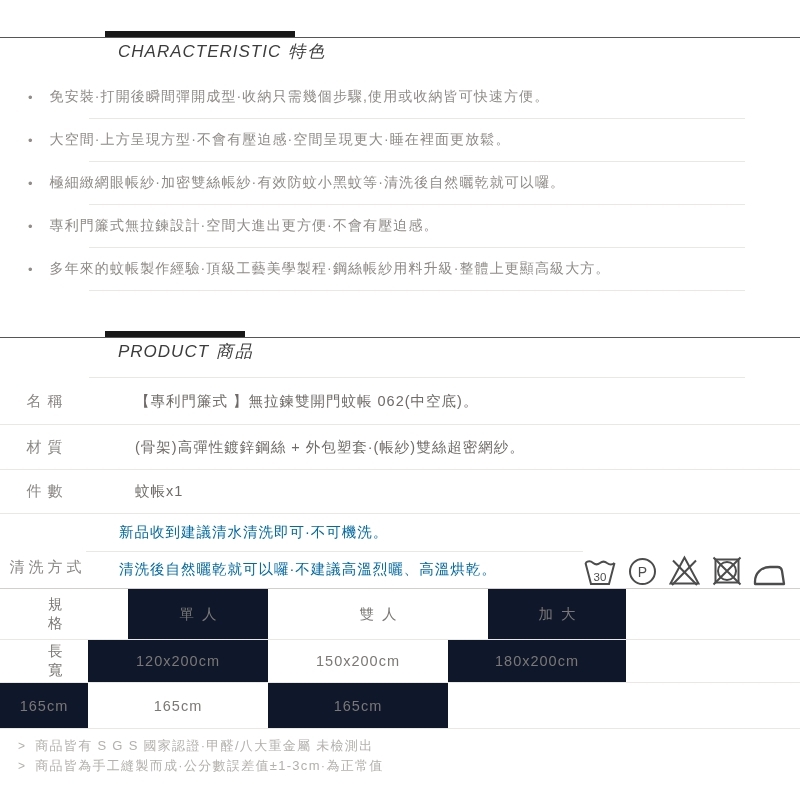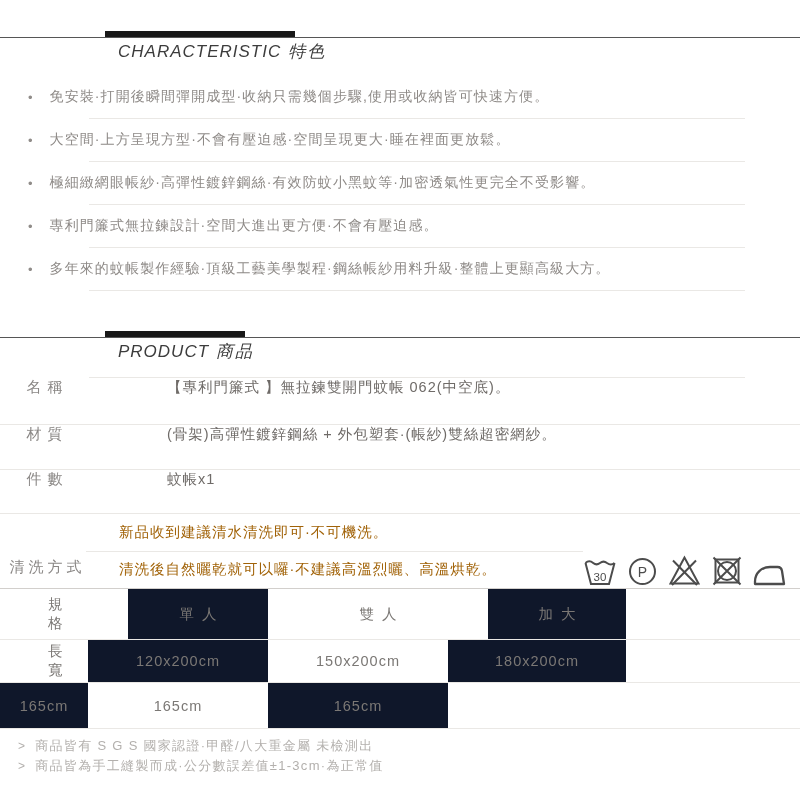--- a/index.html
+++ b/index.html
@@ -20,31 +20,31 @@
   
   .features{list-style:none;margin:13px 0 0 0;padding:0;}
   .feature{height:42px;display:flex;align-items:center;}
   .dot{margin:0 17px 0 28px;color:#908c89;font-size:13px;line-height:1;}
   .ftext{font-size:14px;color:#8e8a87;letter-spacing:1.1px;white-space:nowrap;}
   .inset-div{height:1px;background:#eae8e5;margin:0 55px 0 89px;}
 
   
   .info{margin-top:14px;}
   .full-div{height:1px;background:#eae8e5;}
-  .irow{display:flex;align-items:flex-start;gap:44px;}
+  .irow{display:flex;align-items:center;}
   .irow.r1{height:46px;}.irow.r2{height:44px;}.irow.r3{height:43px;}
   .ilabel{flex:none;width:95px;text-align:center;font-size:15px;color:#8a8785;letter-spacing:6px;}
-  .ivalue{margin-left:28px;font-size:14.5px;color:#6f6b68;letter-spacing:1px;white-space:nowrap;}
+  .ivalue{margin-left:40px;font-size:14.5px;color:#6f6b68;letter-spacing:1px;white-space:nowrap;}
 
   
   .wash{position:relative;height:74px;}
   .wash .ilabel{position:absolute;left:0;top:16px;height:74px;display:flex;
                 align-items:center;justify-content:center;letter-spacing:4px;}
   .wl{position:absolute;left:119px;height:37px;display:flex;align-items:center;
-      font-size:14.5px;color:#a16207;letter-spacing:1px;white-space:nowrap;}
+      font-size:14.5px;color:#0369a1;letter-spacing:1px;white-space:nowrap;}
   .wl1{top:0;}.wl2{top:37px;}
   .wash-div{position:absolute;left:86px;top:37px;width:497px;height:1px;background:#eae8e5;}
   .care{position:absolute;right:14px;bottom:2px;display:flex;align-items:flex-end;gap:11px;}
   .care svg{display:block;}
   .care .st{stroke:#4c4c4c;fill:none;stroke-width:2;stroke-miterlimit:10;}
   .care text{fill:#4c4c4c;font-family:"Liberation Sans",sans-serif;}
 
   
   .spec-top-div{height:1px;background:#d2cfcc;}
   .srow{display:grid;grid-template-columns:88px 180px 180px 178px 1fr;}
@@ -79,21 +79,21 @@
       <span class="ftext">免安裝·打開後瞬間彈開成型·收納只需幾個步驟,使用或收納皆可快速方便。</span>
     </li>
     <li class="inset-div"></li>
     <li class="feature">
       <span class="dot">•</span>
       <span class="ftext">大空間·上方呈現方型·不會有壓迫感·空間呈現更大·睡在裡面更放鬆。</span>
     </li>
     <li class="inset-div"></li>
     <li class="feature">
       <span class="dot">•</span>
-      <span class="ftext">極細緻網眼帳紗·高彈性鍍鋅鋼絲·有效防蚊小黑蚊等·加密透氣性更完全不受影響。</span>
+      <span class="ftext">極細緻網眼帳紗·加密雙絲帳紗·有效防蚊小黑蚊等·清洗後自然曬乾就可以囉。</span>
     </li>
     <li class="inset-div"></li>
     <li class="feature">
       <span class="dot">•</span>
       <span class="ftext">專利門簾式無拉鍊設計·空間大進出更方便·不會有壓迫感。</span>
     </li>
     <li class="inset-div"></li>
     <li class="feature">
       <span class="dot">•</span>
       <span class="ftext">多年來的蚊帳製作經驗·頂級工藝美學製程·鋼絲帳紗用料升級·整體上更顯高級大方。</span>

